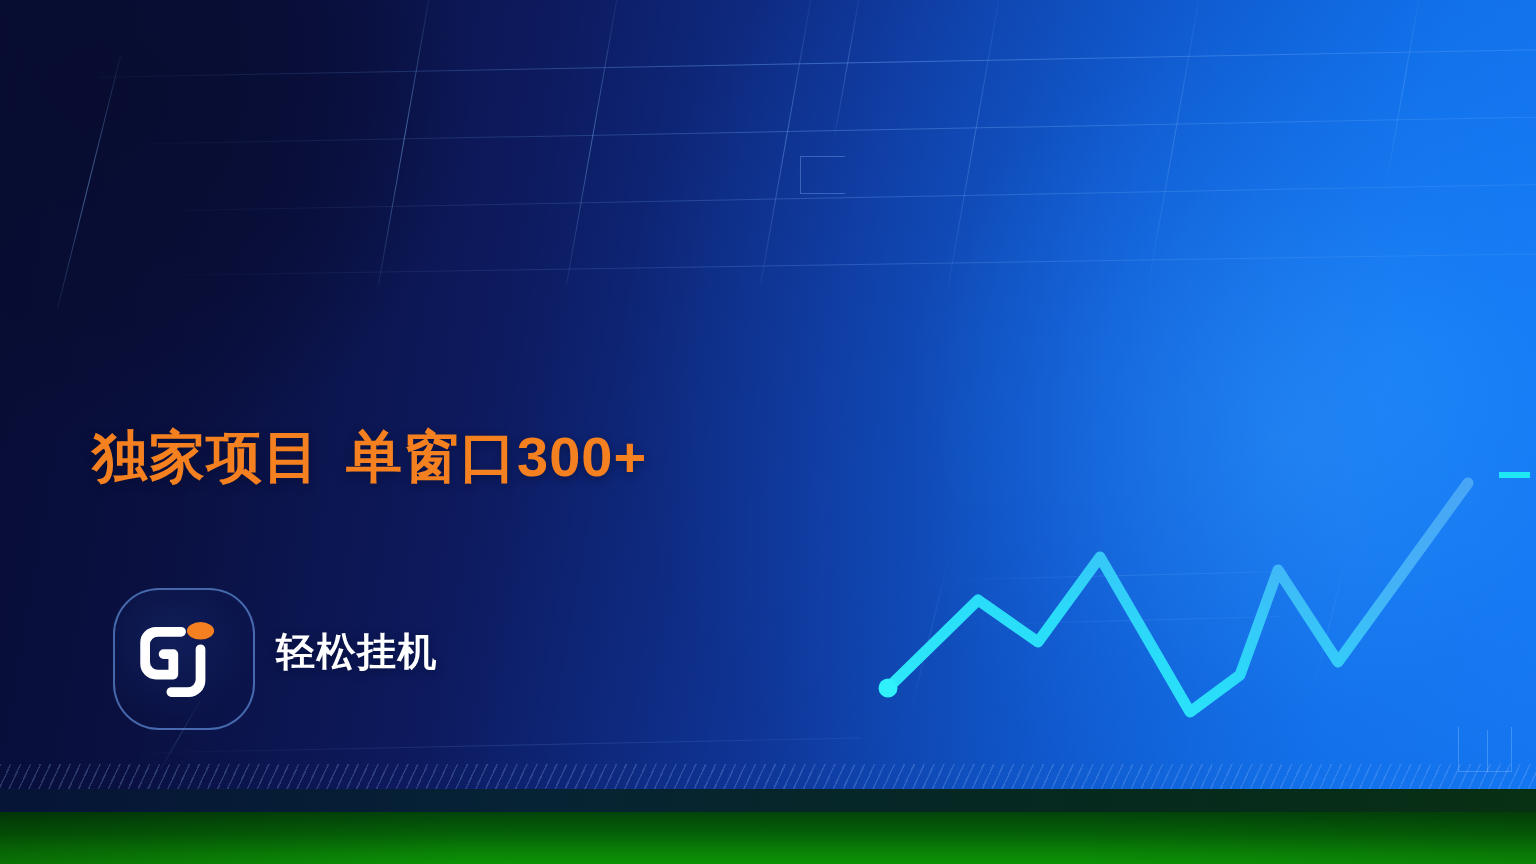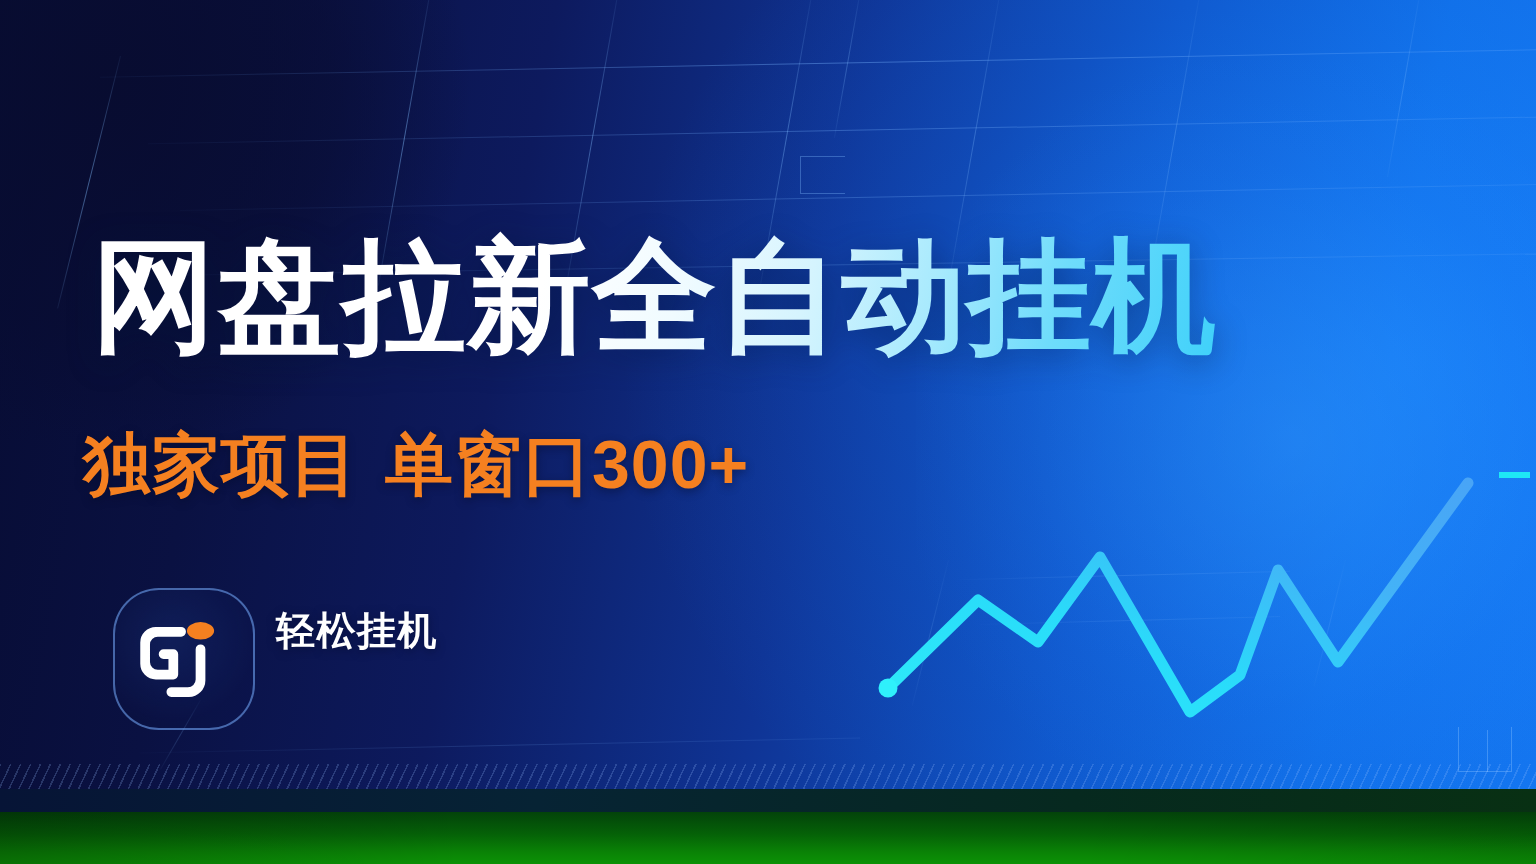--- a/index.html
+++ b/index.html
@@ -87,23 +87,23 @@
         #a8eafd 74%, #6fdcfb 85%, #3fd1fa 100%);
     -webkit-background-clip: text;
     background-clip: text;
     color: transparent;
     -webkit-text-fill-color: transparent;
     filter: drop-shadow(0 6px 16px rgba(0,20,60,0.45));
   }
 
   .subtitle {
     position: absolute;
-    left: 83px;
+    left: 92px;
     top: 420px;
-    font-size: 68px;
+    font-size: 56px;
     font-weight: 700;
     letter-spacing: 1px;
     white-space: nowrap;
     color: #F58020;
     text-shadow: 0 3px 10px rgba(0,10,40,0.45);
   }
   .subtitle .gap { display:inline-block; width: 26px; }
 
   
   .logo-badge {
@@ -115,21 +115,21 @@
     border: 2px solid rgba(120,175,255,0.55);
     border-radius: 46px;
     box-sizing: border-box;
     background: radial-gradient(circle at 40% 35%, rgba(30,60,140,0.30), rgba(10,20,70,0.05) 70%);
   }
   .logo-mark { position:absolute; inset:0; }
 
   .tagline {
     position: absolute;
     left: 276px;
-    top: 601px;
+    top: 622px;
     color: #ffffff;
     font-size: 39px;
     font-weight: 700;
     line-height: 1.52;
     letter-spacing: 1.5px;
     white-space: nowrap;
     text-shadow: 0 2px 8px rgba(0,10,40,0.5);
   }
   .tagline div { display: block; }
 </style>
@@ -201,21 +201,20 @@
       </g>
 
       <polyline points="58,248 148,160 208,202 270,117 360,272 410,235 448,130 508,222 638,43" fill="none" stroke="url(#lineGrad)" stroke-width="11" stroke-linecap="round" stroke-linejoin="round" opacity="0.97"></polyline>
 
       <circle cx="58" cy="248" r="9.5" fill="#2ff0fb"></circle>
 
       <polyline points="672,35 740,35 740,112" fill="none" stroke="#1ee8f5" stroke-width="6" stroke-linecap="square" stroke-linejoin="miter"></polyline>
     </svg>
   </div>
 
-  <div class="title">网盘拉新全自动挂机</div>
 
   <div class="subtitle">
     <span>独家项目</span><span class="gap"></span><span>单窗口300+</span>
   </div>
 
   <div class="logo-badge">
     <svg class="logo-mark" viewBox="0 0 142 142">
 
       <path d="M68 38 H42 a16 16 0 0 0 -16 16 V76 a16 16 0 0 0 16 16 H60 a5 5 0 0 0 5 -5 V66 a5 5 0 0 0 -5 -5 H50 a5 5 0 0 0 0 10 h5 v11 H44 a8 8 0 0 1 -8 -8 V56 a8 8 0 0 1 8 -8 h24 a5 5 0 0 0 0 -10 z" fill="#ffffff"></path>
 

